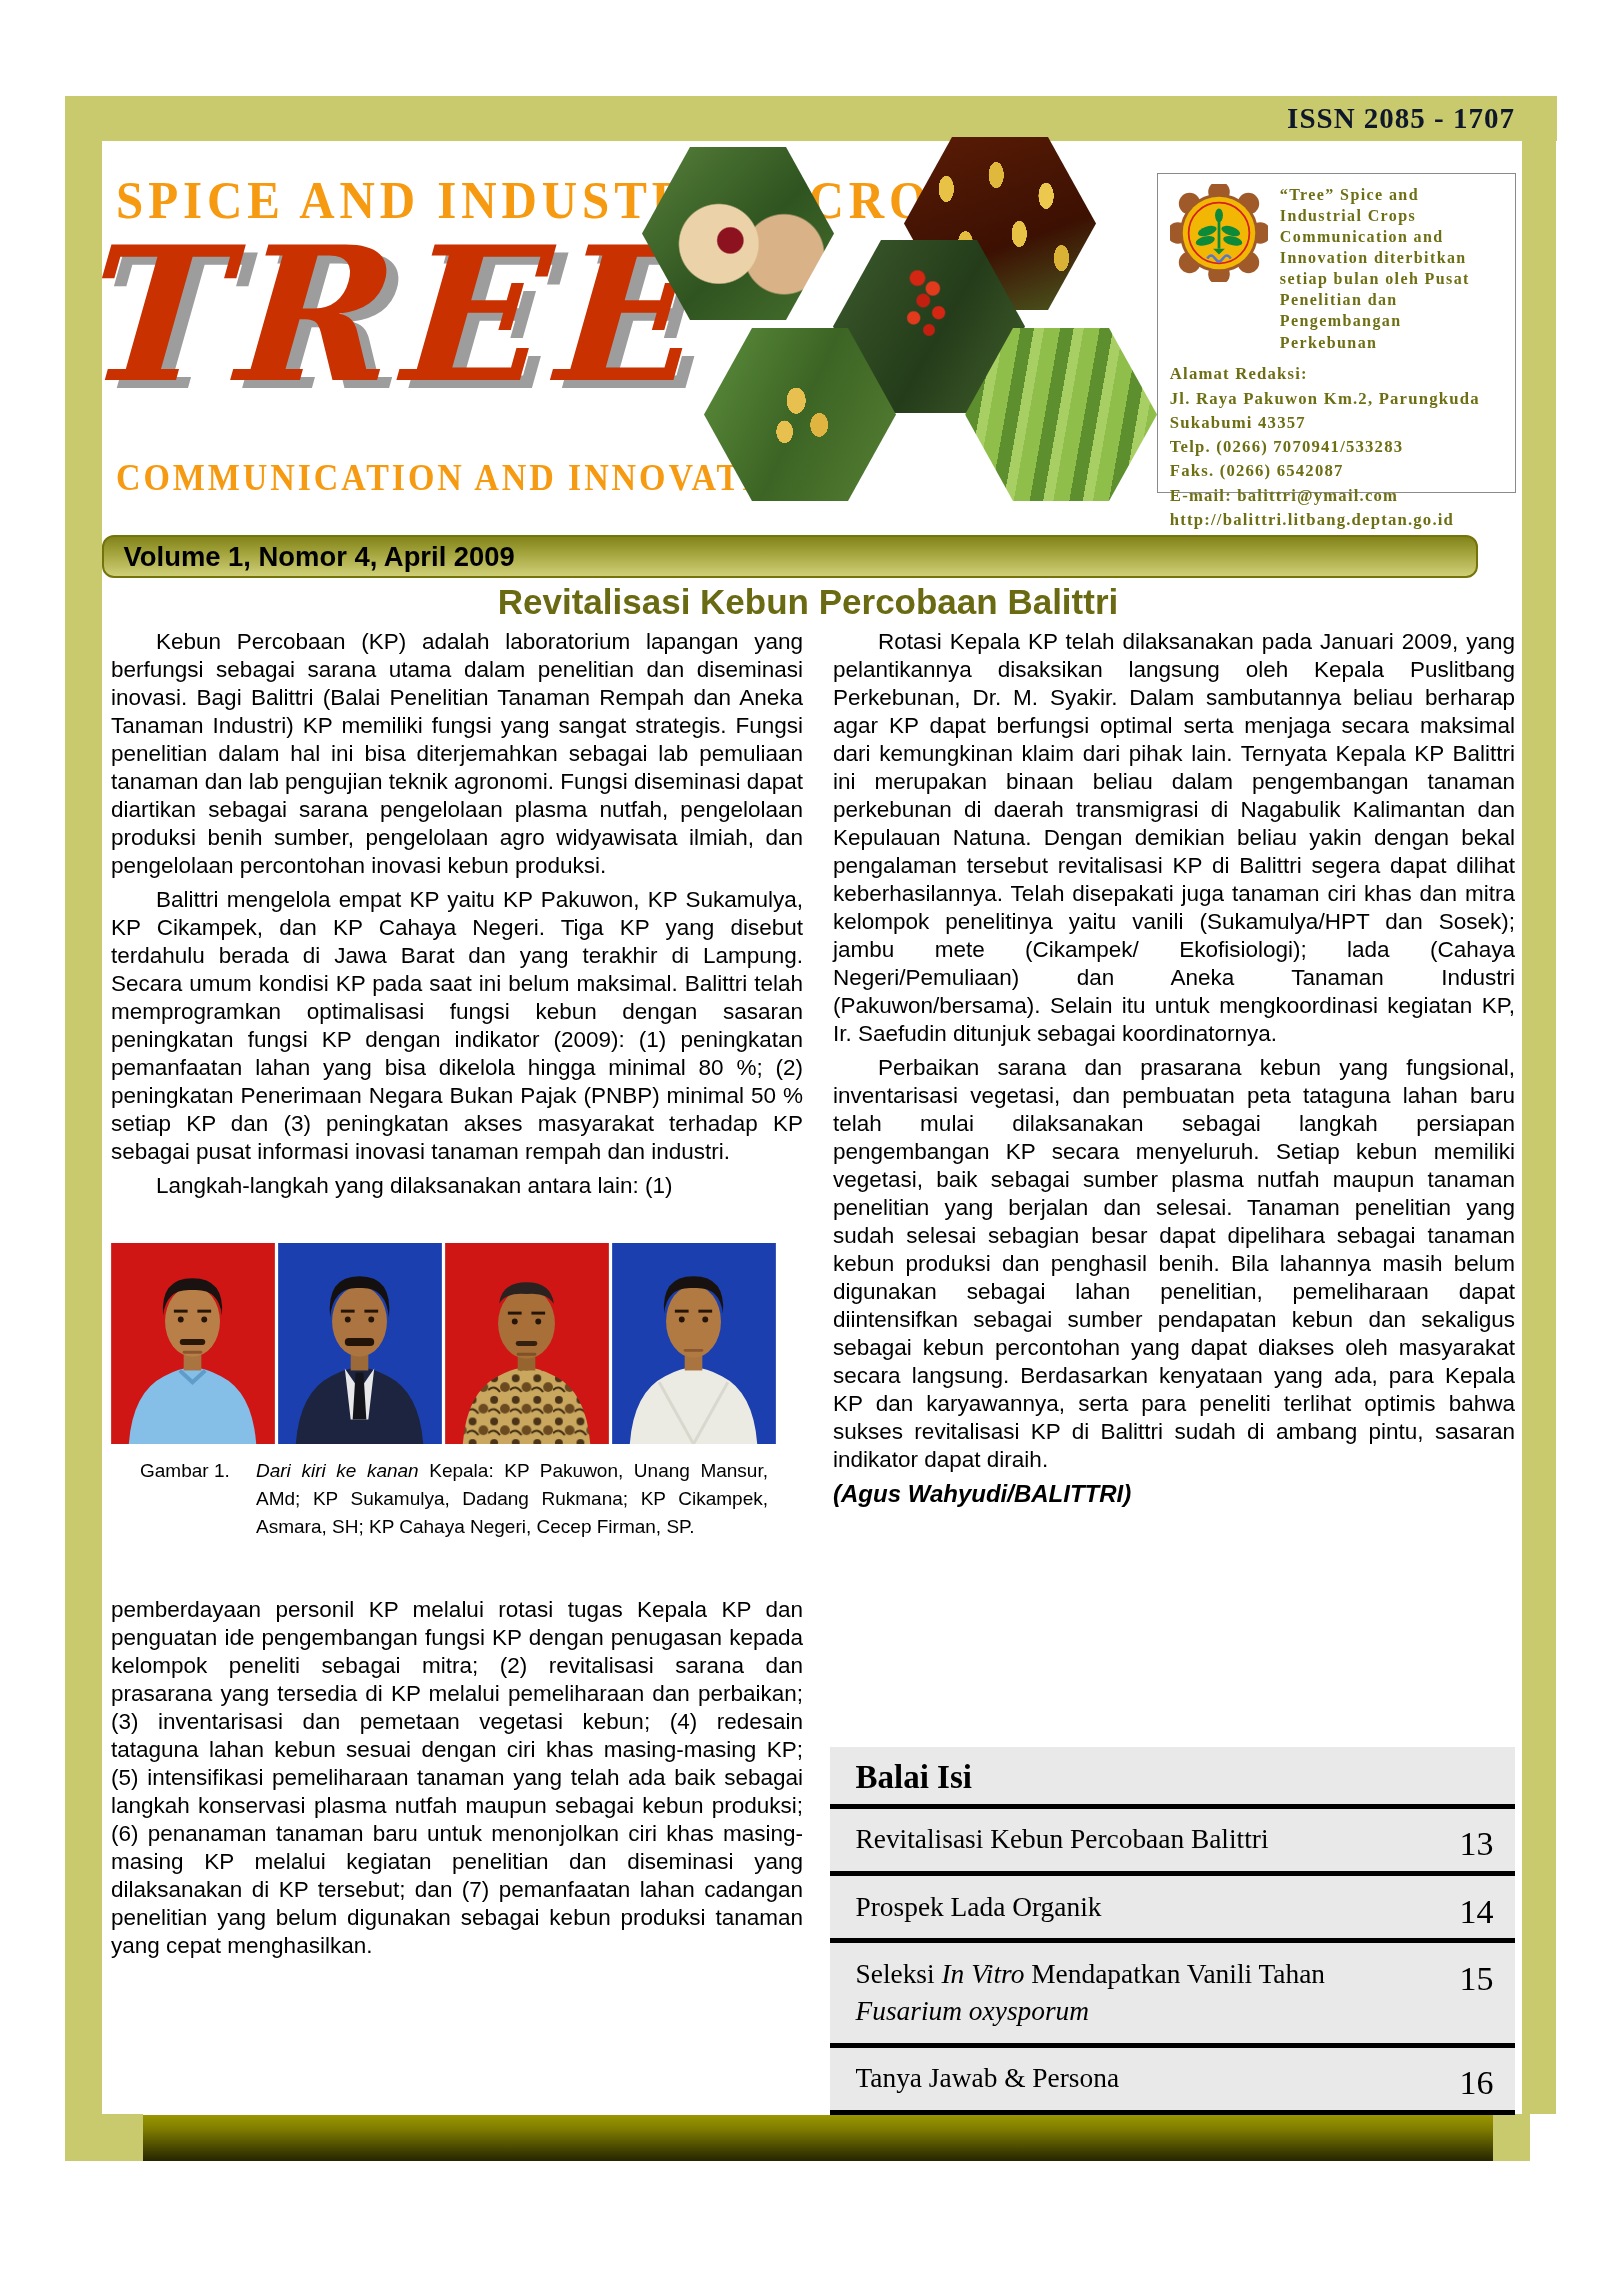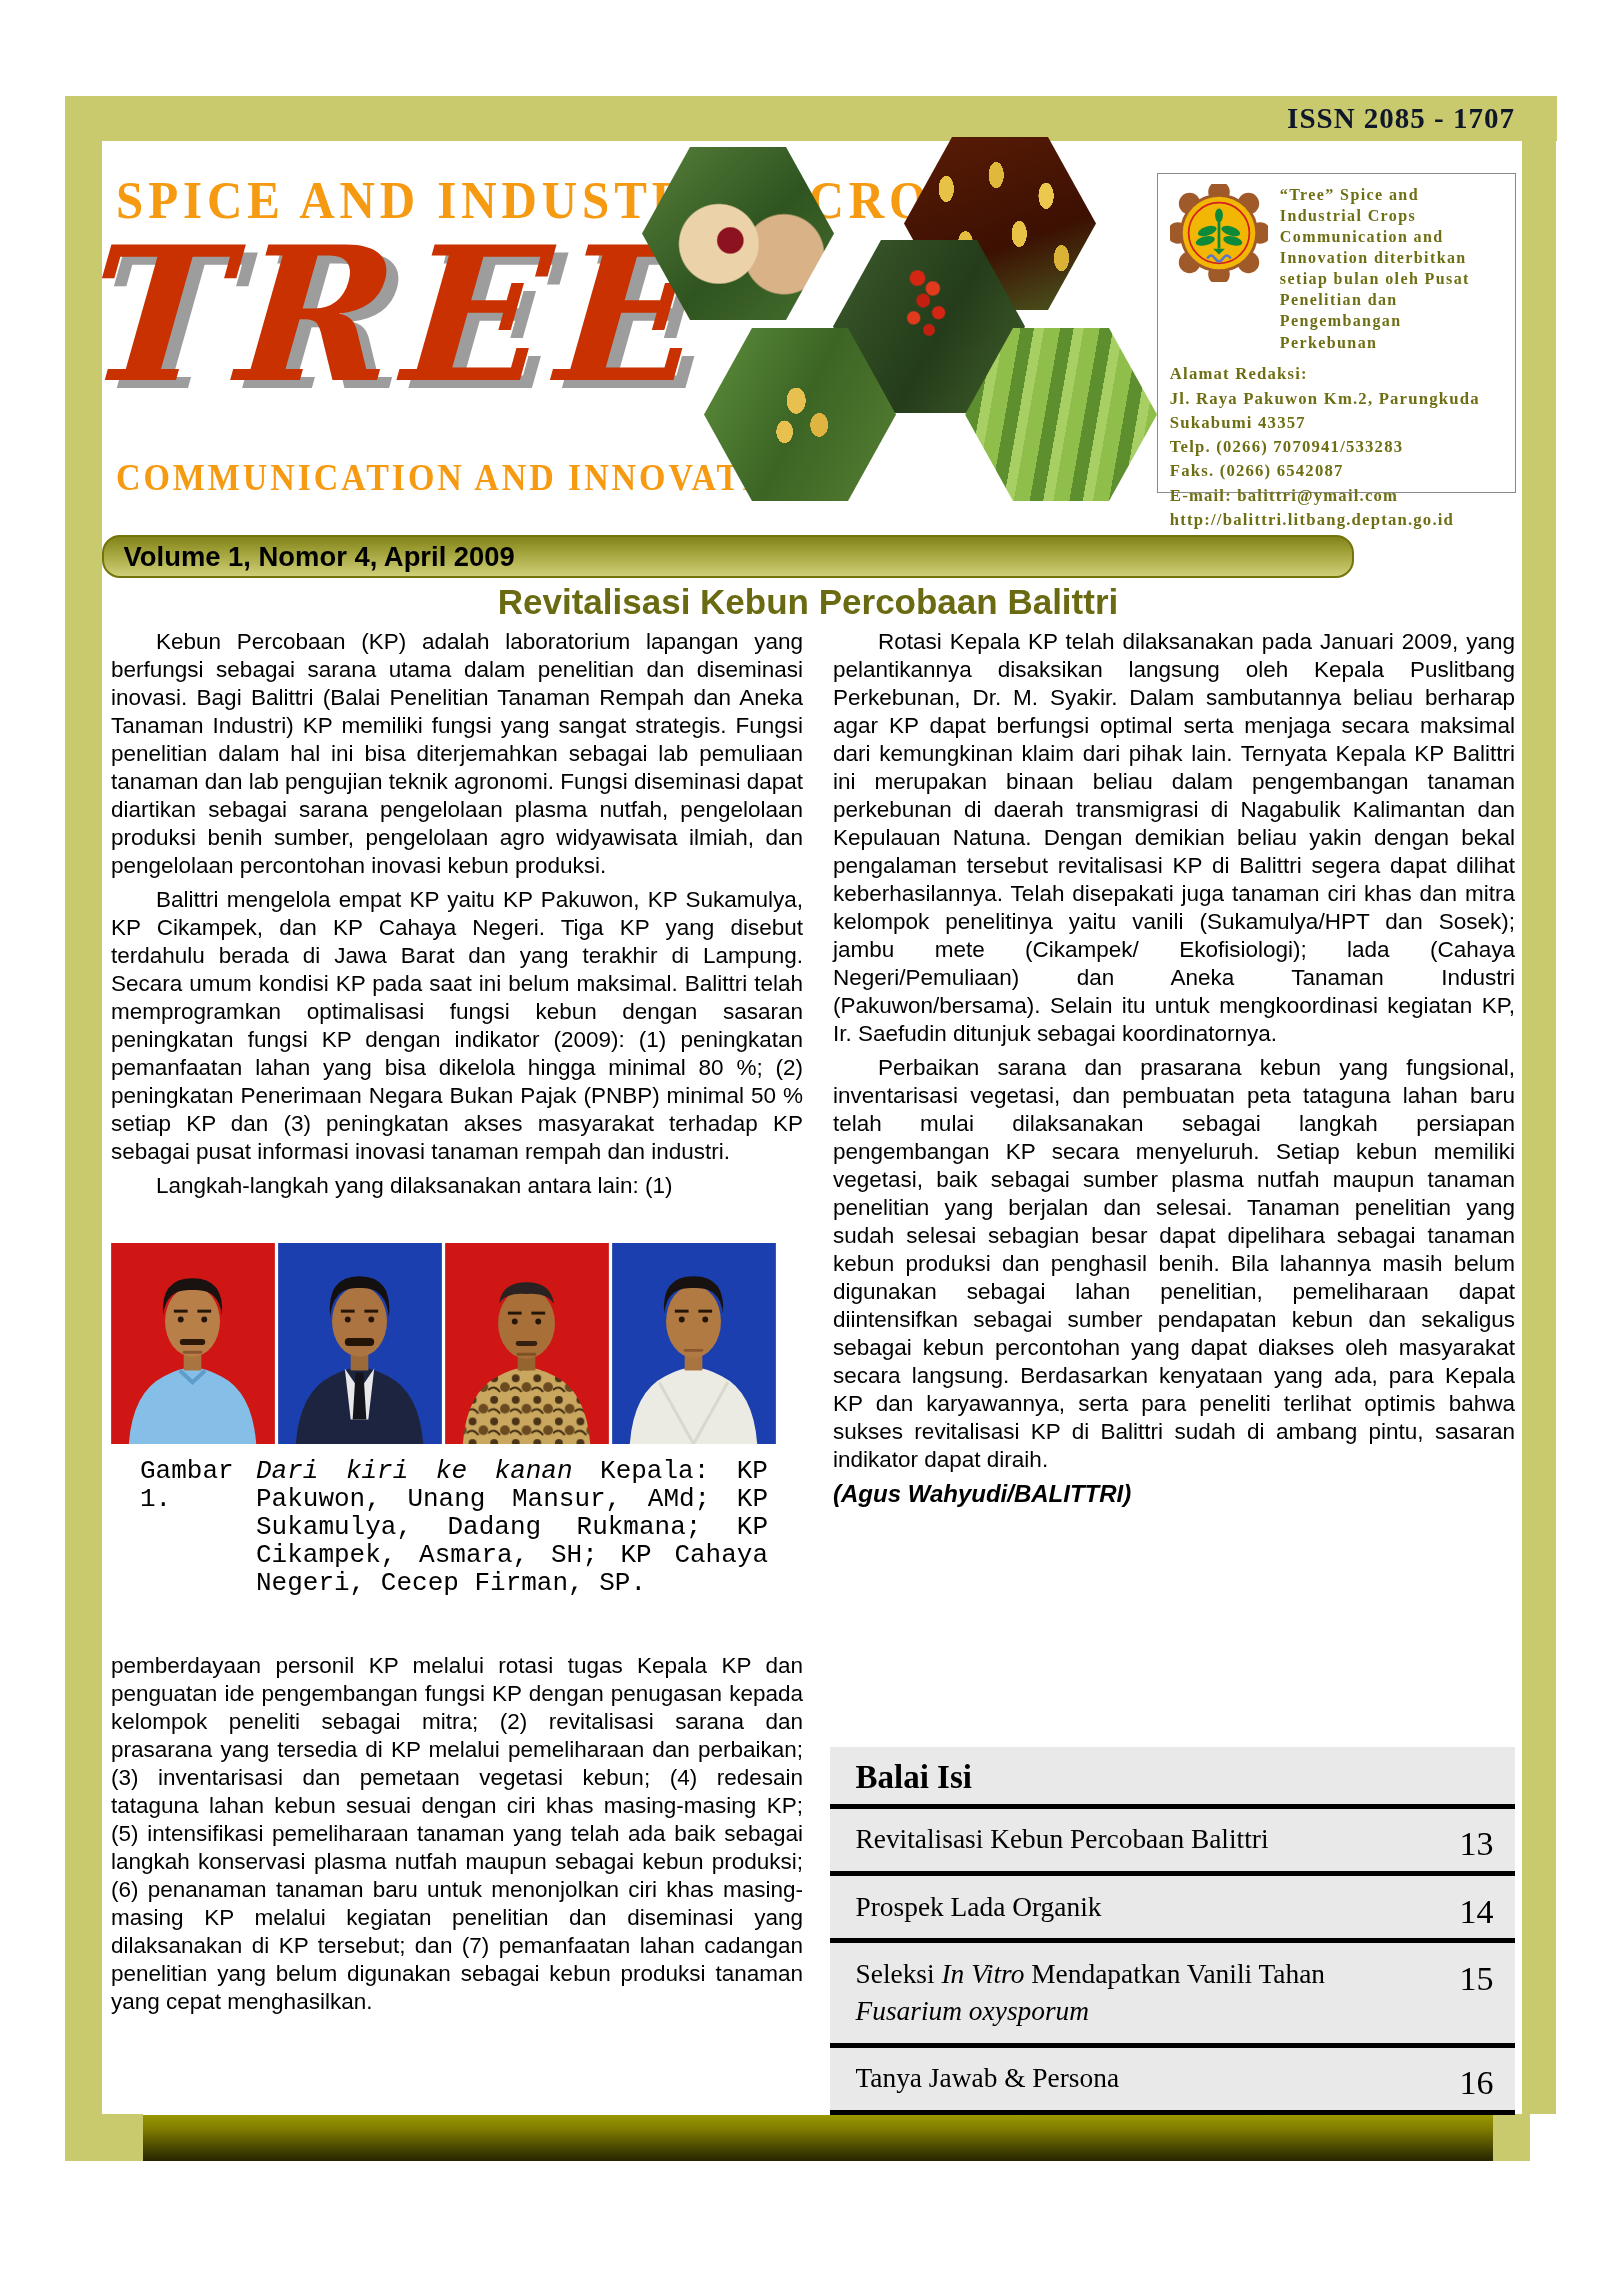--- a/index.html
+++ b/index.html
@@ -78,39 +78,39 @@
               padding:9.8px 11.8px; }
   .info-top { display:flex; gap:12px; }
   .logo-wrap { width:98px; height:98px; flex:none; }
   .publisher-note { font-family:"Liberation Serif",serif; font-weight:bold; font-size:16px;
                     letter-spacing:1.4px; line-height:1.32; color:var(--olive_text,#6e6e14); }
   .address { margin-top:9.8px; font-family:"Liberation Serif",serif; font-weight:bold;
              font-size:16.7px; letter-spacing:1.2px; line-height:1.45;
              color:var(--olive_text,#6e6e14); }
 
   
-  .volume-bar { position:absolute; left:102px; top:535px; width:1252px; height:43px;
-                box-sizing:border-box; border:2px solid #74740a; border-radius:18px;
+  .volume-bar { position:absolute; left:102px; top:535px; width:1376px; height:43px;
+                box-sizing:border-box; border:2px solid #74740a; border-radius:12px;
                 background:linear-gradient(180deg,#83831b 0%,#a3a33c 40%,#cfcf78 100%); }
   .volume-bar span { display:block; padding-left:19.6px; line-height:39px; font-weight:bold;
                      font-size:27.4px; color:#000; }
   .article-title { position:absolute; left:102px; top:582px; width:1412px; text-align:center;
                    font-weight:bold; font-size:35px; color:var(--title_olive,#6a6a12); }
 
   
   .col-left  { position:absolute; left:111px; top:628px; width:692px; }
   .col-right { position:absolute; left:833px; top:628px; width:682px; }
   .body-p { font-size:22.5px; line-height:28px; text-align:justify; margin:0 0 5.9px 0; color:#000; }
   .ind { text-indent:45px; }
   .byline { font-weight:bold; font-style:italic; font-size:24px; line-height:28px; }
 
   
   .photo-row { margin-top:43px; display:flex; gap:2.9px; }
   .photo-row svg { display:block; }
-  .caption { margin-top:13.7px; display:flex; font-size:26px; line-height:28px;font-family:Liberation Mono, monospace; }
+  .caption { margin-top:13.7px; display:flex; font-size:19px; line-height:28px; }
   .caption-label { width:116px; margin-left:29px; flex:none; }
   .caption-text { width:512px; text-align:justify; }
   .cont-p { margin-top:55px; }
 
   
   .toc { position:absolute; left:830px; top:1747px; width:685px; background:#e9e9e9;
          font-family:"Liberation Serif",serif; color:#000; border-bottom:5.9px solid #000; }
   .toc-title { padding:11.8px 0 7.8px 25.5px; font-size:33px; font-weight:bold; }
   .toc-row { position:relative; border-top:5.9px solid #000; padding:12.7px 78px 12.7px 25.5px;
              font-size:27.4px; line-height:1.35; }

